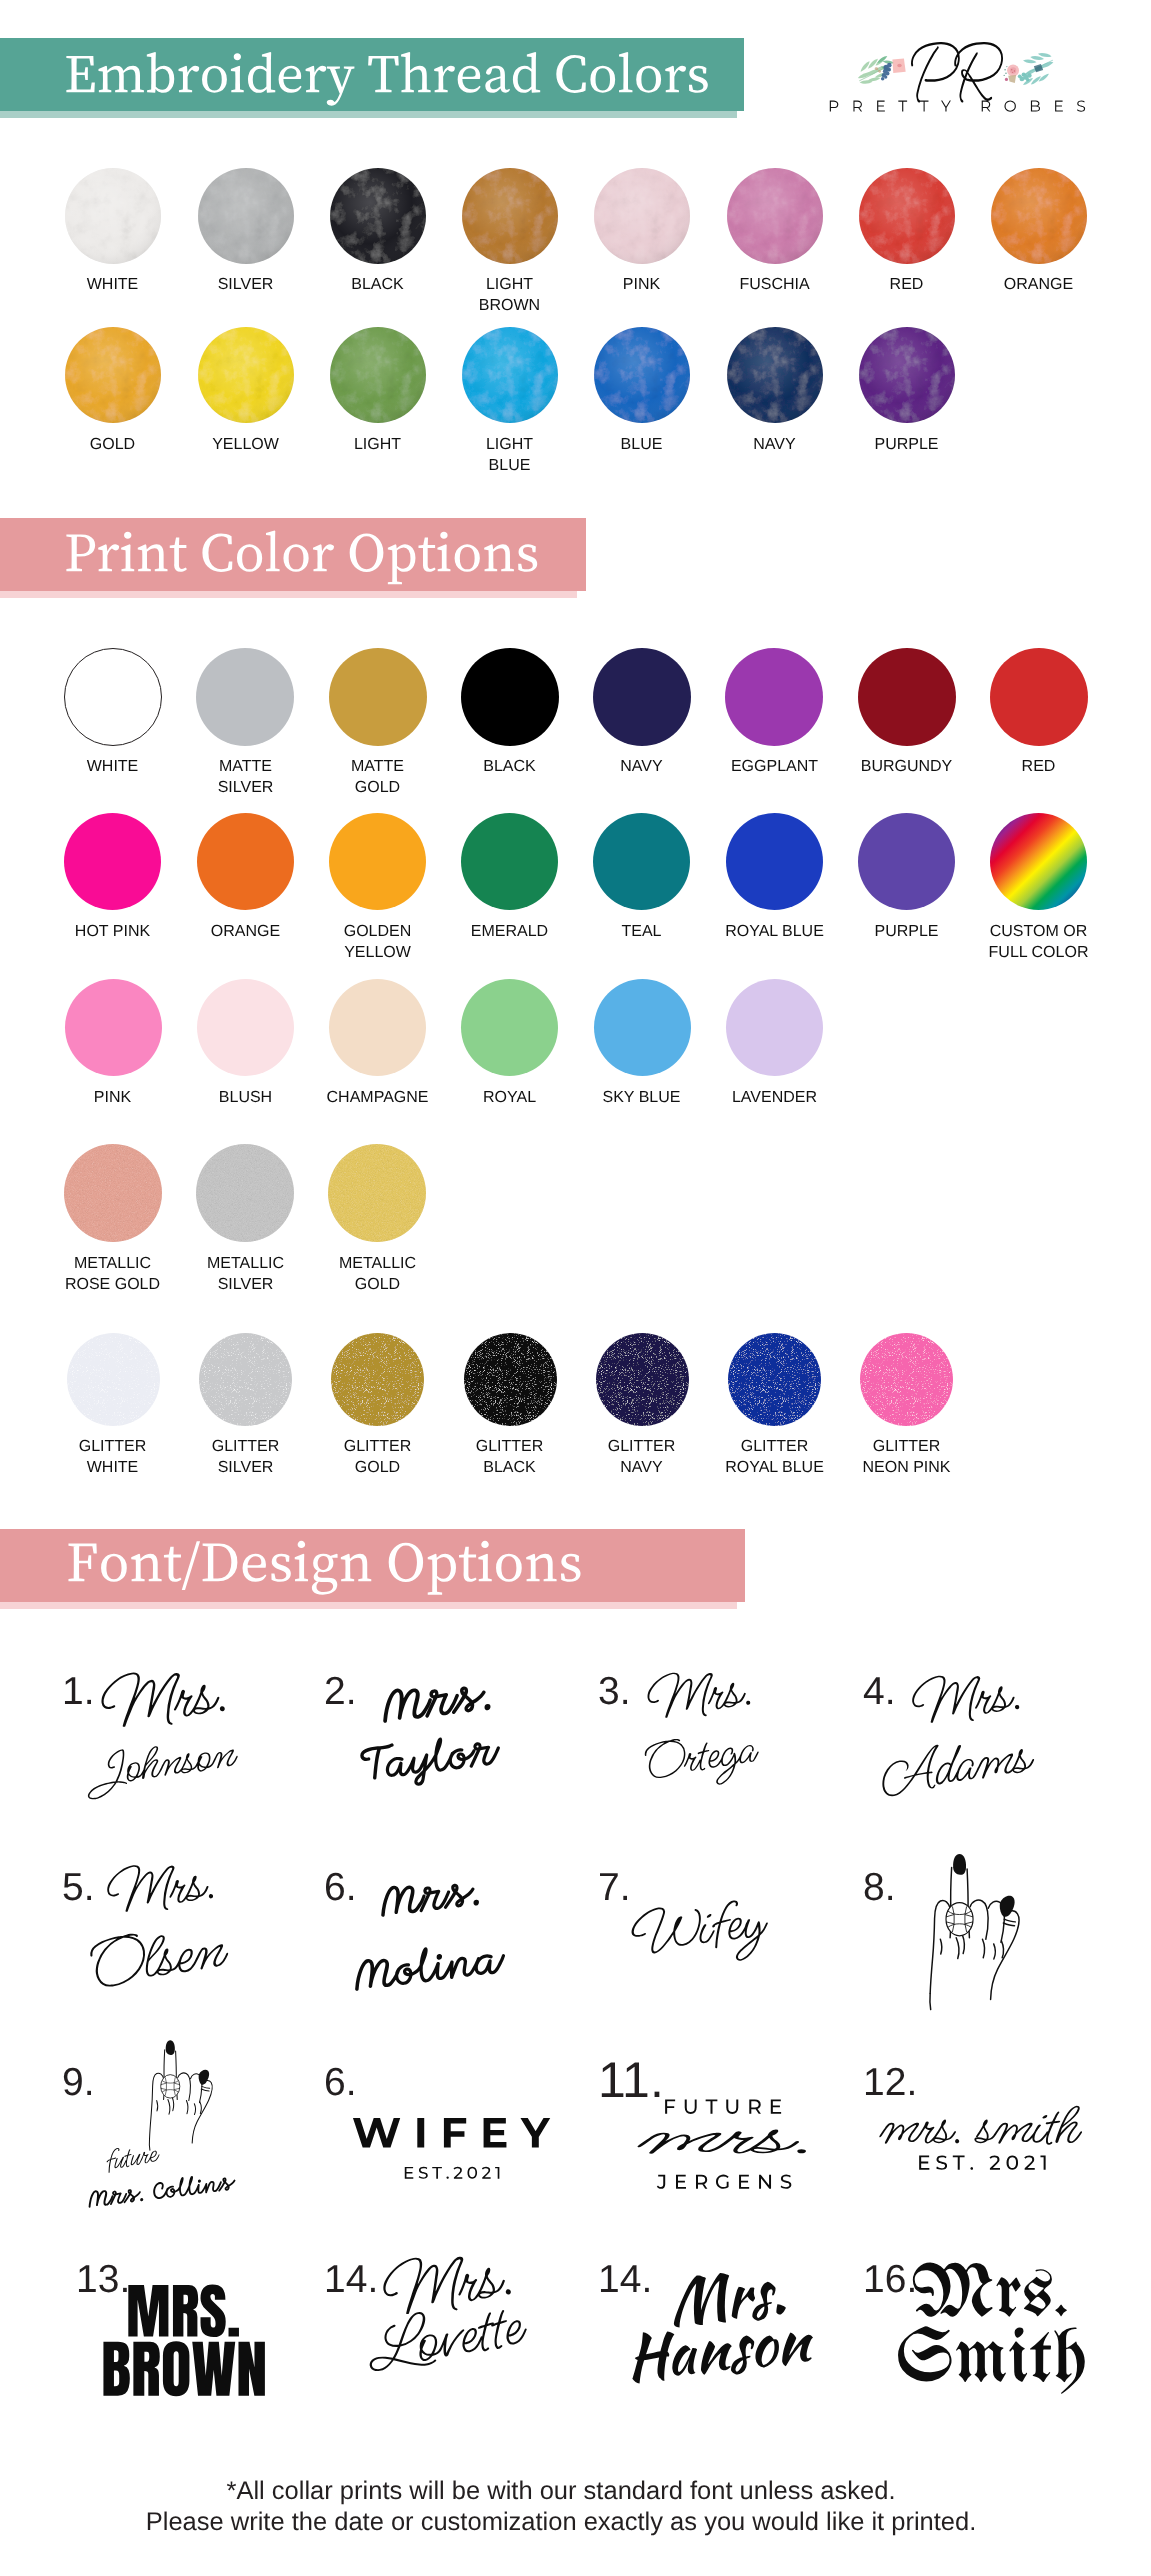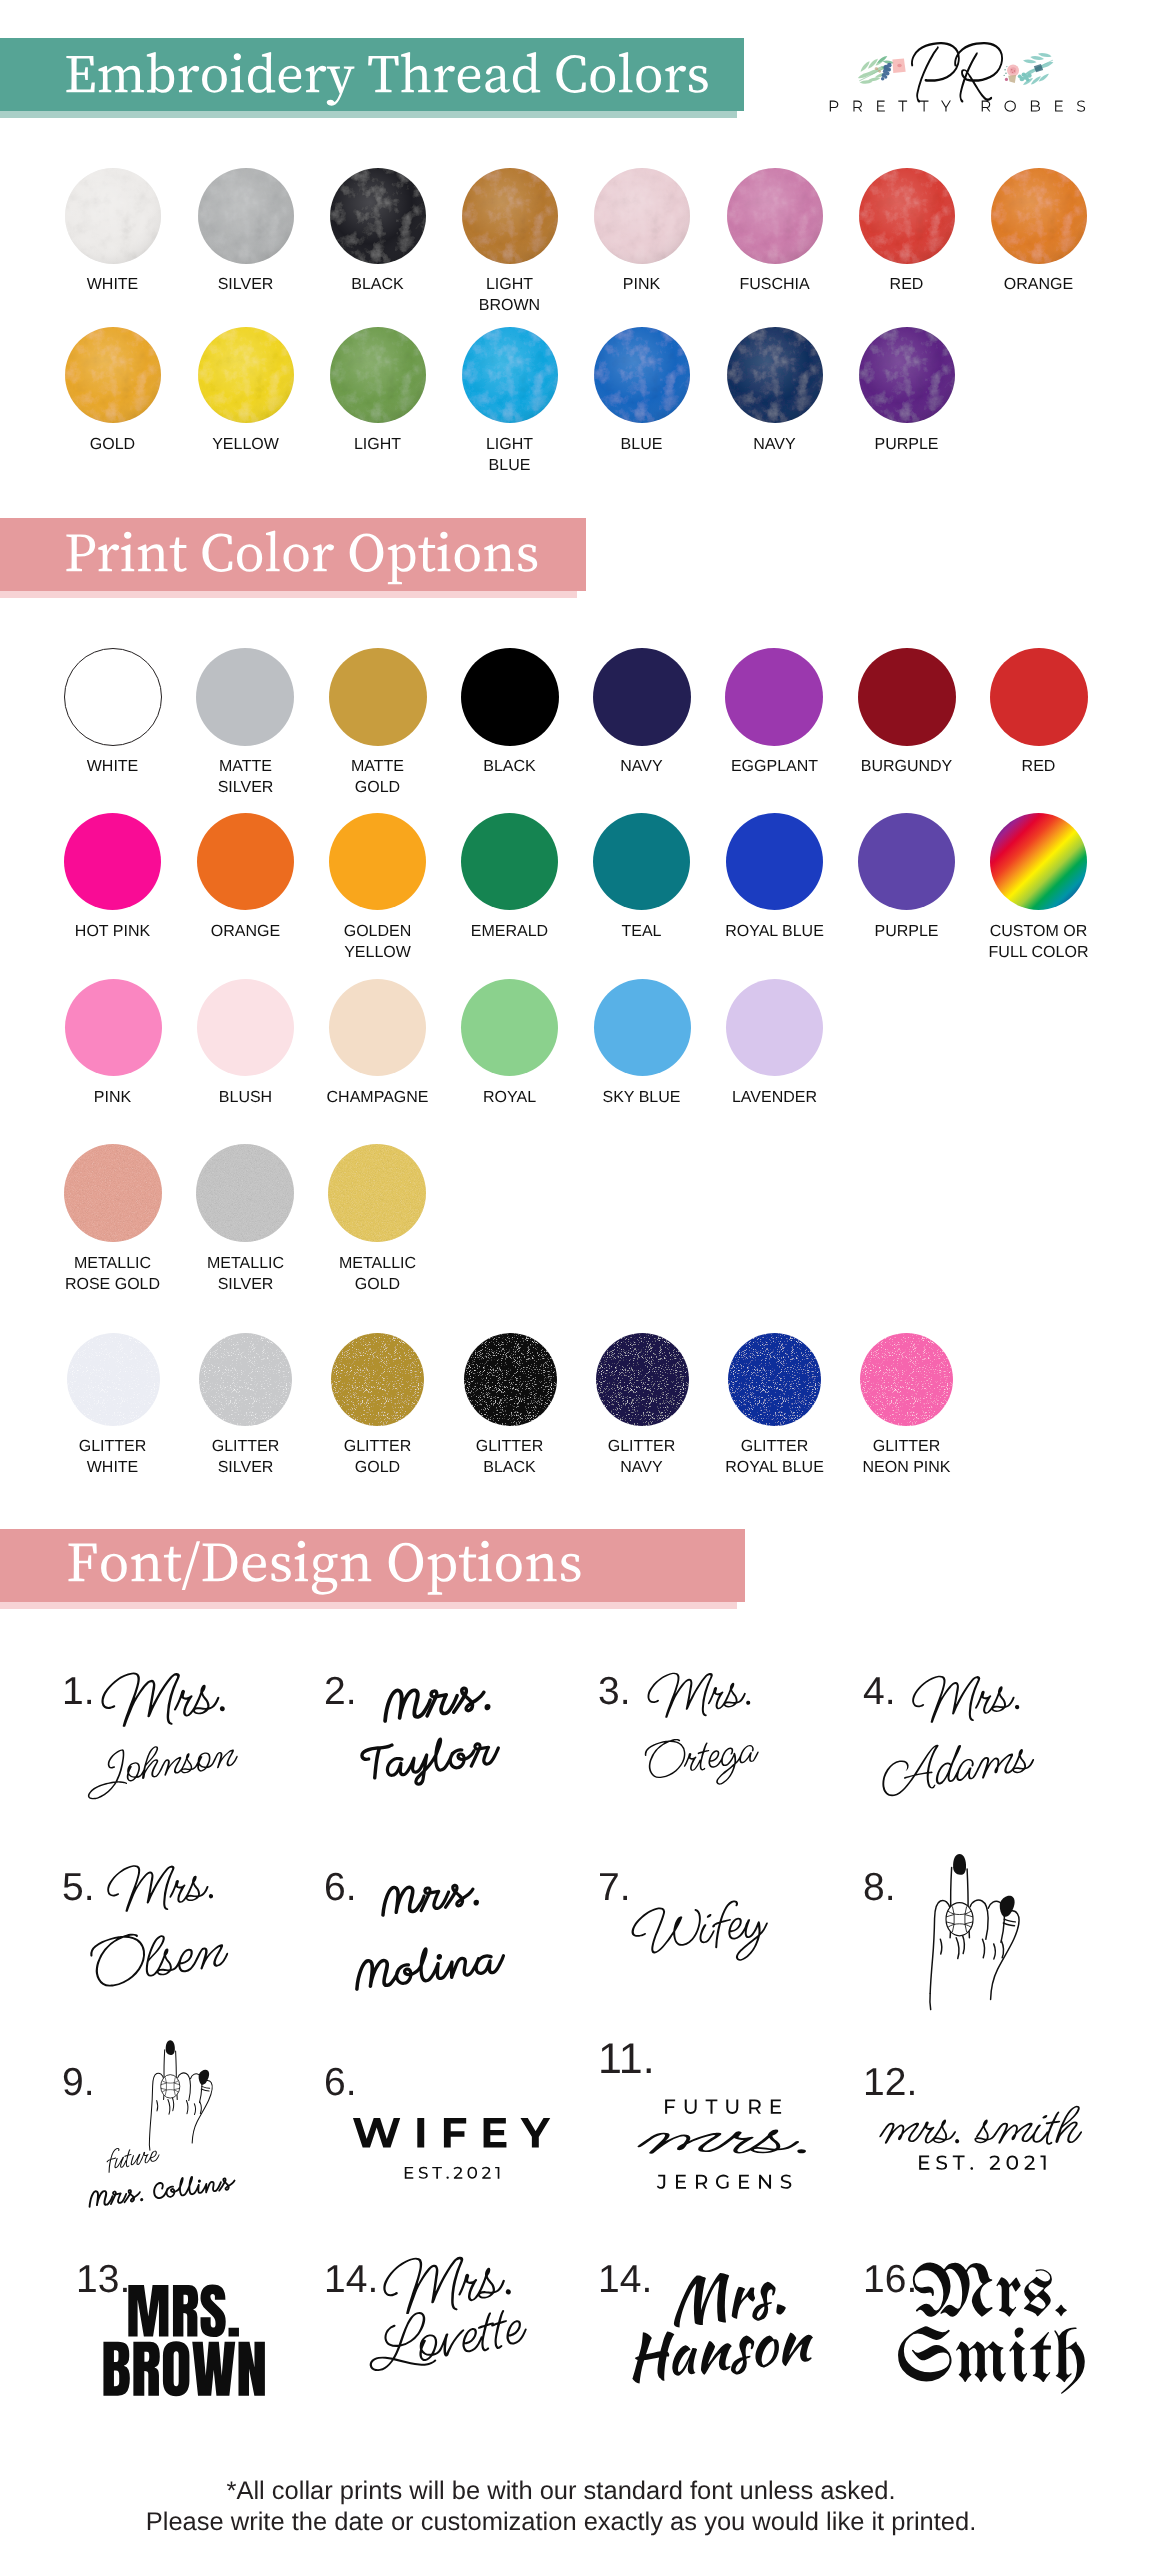--- a/index.html
+++ b/index.html
@@ -513,21 +513,21 @@
   <path d="M38.4 93 L48.8 90 M38.4 99.5 L48.8 102 M73.2 93 L62.8 90 M73.2 99.5 L62.8 102"></path>
 </g>
 </svg>
 <div class="num" style="left:324px;top:416px;font-size:39px;line-height:39px">6.</div>
 <svg class="abs" style="left:352px;top:367px;width:223px;height:205px" viewBox="0 -150.0 251 230">
         <path d="M11.1 0 1 -30.8H8.3L17.1 -3.5H13.4L22.6 -30.8H29.2L38 -3.5H34.4L43.4 -30.8H50.2L40.1 0H32.5L24.7 -24H26.7L18.7 0ZM68 0V-30.8H75.2V0ZM95.7 0V-30.8H118.9V-25.1H102.8V0ZM102.3 -11.2V-16.9H117.1V-11.2ZM137 0V-30.8H160.2V-25.1H144V-5.7H160.8V0ZM143.5 -12.9V-18.4H158.4V-12.9ZM187.3 0V-12.6L189 -8.3L175.4 -30.8H183L193.4 -13.5H189L199.4 -30.8H206.4L192.9 -8.3L194.5 -12.6V0Z" fill="#0d0d0d" transform="scale(1.0810)"></path>
       </svg>
 <svg class="abs" style="left:403px;top:398px;width:114px;height:205px" viewBox="0 -150.0 128 230">
         <path d="M1.8 0V-11.9H10.2V-10.4H3.5V-1.5H10.4V0ZM3.3 -5.3V-6.8H9.5V-5.3ZM20.4 .1Q19 .1 17.8 -.3Q16.5 -.7 15.8 -1.4L16.5 -2.7Q17.1 -2.1 18.2 -1.7Q19.2 -1.3 20.4 -1.3Q21.4 -1.3 22.1 -1.5Q22.7 -1.8 23 -2.2Q23.3 -2.6 23.3 -3.1Q23.3 -3.8 22.9 -4.1Q22.5 -4.5 21.9 -4.7Q21.3 -5 20.5 -5.1Q19.7 -5.3 18.9 -5.5Q18.2 -5.8 17.5 -6.1Q16.9 -6.5 16.5 -7.1Q16.1 -7.7 16.1 -8.6Q16.1 -9.6 16.6 -10.3Q17.1 -11.1 18.1 -11.6Q19.1 -12 20.7 -12Q21.7 -12 22.7 -11.8Q23.8 -11.5 24.5 -11L23.9 -9.6Q23.2 -10.1 22.3 -10.4Q21.5 -10.6 20.7 -10.6Q19.7 -10.6 19 -10.3Q18.4 -10.1 18.1 -9.7Q17.8 -9.2 17.8 -8.7Q17.8 -8.1 18.2 -7.7Q18.6 -7.3 19.2 -7.1Q19.8 -6.9 20.6 -6.7Q21.4 -6.5 22.2 -6.3Q22.9 -6.1 23.6 -5.7Q24.2 -5.4 24.6 -4.8Q25 -4.2 25 -3.3Q25 -2.3 24.5 -1.6Q24 -.8 23 -.3Q22 .1 20.4 .1ZM33.6 0V-10.4H29.5V-11.9H39.3V-10.4H35.3V0ZM45.1 .1Q44.6 .1 44.3 -.2Q43.9 -.6 43.9 -1.1Q43.9 -1.6 44.3 -1.9Q44.6 -2.2 45.1 -2.2Q45.5 -2.2 45.9 -1.9Q46.2 -1.6 46.2 -1.1Q46.2 -.6 45.9 -.2Q45.5 .1 45.1 .1ZM51.4 0V-1.2L56.2 -5.8Q56.9 -6.4 57.2 -6.9Q57.5 -7.4 57.6 -7.8Q57.7 -8.2 57.7 -8.5Q57.7 -9.5 57.1 -10Q56.4 -10.5 55.2 -10.5Q54.2 -10.5 53.5 -10.2Q52.7 -9.9 52.1 -9.2L51 -10.2Q51.7 -11.1 52.8 -11.6Q54 -12 55.3 -12Q56.6 -12 57.5 -11.6Q58.4 -11.2 58.9 -10.5Q59.4 -9.7 59.4 -8.7Q59.4 -8.1 59.3 -7.6Q59.1 -7 58.7 -6.4Q58.3 -5.8 57.5 -5L53.1 -.8L52.7 -1.5H59.9V0ZM69.9 .1Q68.5 .1 67.4 -.6Q66.3 -1.3 65.7 -2.7Q65.1 -4 65.1 -6Q65.1 -7.9 65.7 -9.2Q66.3 -10.6 67.4 -11.3Q68.5 -12 69.9 -12Q71.3 -12 72.4 -11.3Q73.5 -10.6 74.1 -9.2Q74.8 -7.9 74.8 -6Q74.8 -4 74.1 -2.7Q73.5 -1.3 72.4 -.6Q71.3 .1 69.9 .1ZM69.9 -1.4Q70.9 -1.4 71.6 -1.9Q72.3 -2.4 72.7 -3.4Q73.1 -4.4 73.1 -6Q73.1 -7.5 72.7 -8.5Q72.3 -9.5 71.6 -10Q70.9 -10.5 69.9 -10.5Q69 -10.5 68.3 -10Q67.6 -9.5 67.2 -8.5Q66.8 -7.5 66.8 -6Q66.8 -4.4 67.2 -3.4Q67.6 -2.4 68.3 -1.9Q69 -1.4 69.9 -1.4ZM80 0V-1.2L84.8 -5.8Q85.4 -6.4 85.8 -6.9Q86.1 -7.4 86.2 -7.8Q86.3 -8.2 86.3 -8.5Q86.3 -9.5 85.6 -10Q85 -10.5 83.8 -10.5Q82.8 -10.5 82 -10.2Q81.3 -9.9 80.7 -9.2L79.6 -10.2Q80.2 -11.1 81.4 -11.6Q82.5 -12 83.9 -12Q85.2 -12 86.1 -11.6Q87 -11.2 87.5 -10.5Q88 -9.7 88 -8.7Q88 -8.1 87.8 -7.6Q87.7 -7 87.3 -6.4Q86.8 -5.8 86 -5L81.7 -.8L81.3 -1.5H88.5V0ZM95.6 0V-11.2L96.4 -10.4H93V-11.9H97.3V0Z" fill="#0d0d0d" transform="scale(1.1120)"></path>
       </svg>
-<div class="num" style="left:598px;top:393px;font-size:43px;line-height:39px">11.</div>
+<div class="num" style="left:598px;top:414px;font-size:50px;line-height:39px">11.</div>
 <svg class="abs" style="left:663px;top:333px;width:139px;height:205px" viewBox="0 -150.0 156 230">
         <path d="M2.1 0V-14H12V-12.3H4.1V0ZM3.9 -5.7V-7.4H11.1V-5.7ZM27.4 .2Q24.6 .2 23.1 -1.4Q21.5 -3 21.5 -6V-14H23.5V-6.1Q23.5 -3.8 24.5 -2.7Q25.5 -1.6 27.4 -1.6Q29.3 -1.6 30.3 -2.7Q31.4 -3.8 31.4 -6.1V-14H33.3V-6Q33.3 -3 31.8 -1.4Q30.2 .2 27.4 .2ZM47 0V-12.3H42.2V-14H53.8V-12.3H49V0ZM68.6 .2Q65.8 .2 64.2 -1.4Q62.6 -3 62.6 -6V-14H64.6V-6.1Q64.6 -3.8 65.7 -2.7Q66.7 -1.6 68.6 -1.6Q70.5 -1.6 71.5 -2.7Q72.5 -3.8 72.5 -6.1V-14H74.5V-6Q74.5 -3 72.9 -1.4Q71.3 .2 68.6 .2ZM85.4 0V-14H90.8Q93.6 -14 95.1 -12.7Q96.7 -11.4 96.7 -9.1Q96.7 -7.6 96 -6.5Q95.3 -5.4 94 -4.8Q92.7 -4.3 90.8 -4.3H86.5L87.4 -5.2V0ZM94.7 0 91.2 -5.1H93.3L96.9 0ZM87.4 -5 86.5 -6H90.8Q92.7 -6 93.7 -6.8Q94.7 -7.6 94.7 -9.1Q94.7 -10.6 93.7 -11.4Q92.7 -12.3 90.8 -12.3H86.5L87.4 -13.3ZM106.7 0V-14H116.6V-12.3H108.7V-1.7H116.9V0ZM108.5 -6.3V-8H115.7V-6.3Z" fill="#0d0d0d" transform="scale(1.1340)"></path>
       </svg>
 <div class="abs" style="left:639px;top:506px;width:0;height:0;transform:scaleX(2.11);transform-origin:0 0">
         <svg class="abs" style="left:0px;top:-134px;width:96px;height:205px" viewBox="0 -150.0 108 230">
           <path d="M5.7 1Q5.4 1 5 .9Q4.7 .7 4.7 .4Q4.7 .2 4.8 0Q4.8 -.2 4.9 -.4Q5.5 -1.9 6.7 -4.1Q7.8 -6.4 9.1 -8.9Q10.4 -11.4 11.3 -13.6Q12.1 -15.7 12.1 -16.9Q12.1 -17.2 12 -17.5Q11.8 -17.9 11.4 -17.9Q10.6 -17.9 9.6 -17.1Q8.6 -16.4 7.5 -15.2Q7 -14.5 6 -13.2Q5.1 -11.9 4.1 -10.4Q3.1 -8.9 2.3 -7.7Q1.5 -6.4 1 -5.9Q.6 -5.3 0 -5.3Q-.4 -5.3 -.6 -5.6Q-.8 -5.9 -.6 -6.3Q-.1 -7.1 .8 -8.6Q1.8 -10 2.8 -11.6Q3.9 -13.2 4.8 -14.4Q5.6 -15.6 5.9 -16Q6.8 -17.2 8.3 -18.4Q9.7 -19.5 11.5 -19.5Q14.2 -19.5 14.2 -17.2Q14.2 -16.1 13.7 -14.6Q13.2 -13.2 12.2 -11.3Q14 -13.2 15.4 -14.4Q16.8 -15.6 18.1 -16.6Q19.4 -17.7 20.9 -17.7Q22.1 -17.7 22.9 -16.9Q23.8 -16 23.8 -14.3Q23.8 -13.8 23.7 -13.1Q23.6 -12.5 23.3 -11.3Q25.3 -13.5 27.5 -15.1Q29.8 -16.7 31.7 -17.8Q33.6 -18.9 34.7 -19.1Q35.3 -19.3 35.9 -19.4Q36.4 -19.5 36.9 -19.5Q37.5 -19.5 37.8 -19.3Q38.2 -19 38.2 -18.2Q38.2 -17.3 37.1 -15.9Q36.1 -14.4 34.6 -12.5Q33.1 -10.6 31.8 -8.7Q30.5 -6.8 29.9 -5.1Q29.6 -4.1 29.6 -3.7Q29.6 -2.1 31 -2.1Q32 -2.1 33.4 -3Q34.9 -4 36.7 -6.2Q38.4 -8.4 39.9 -10.7Q40.3 -11.3 40.8 -11.3Q41.2 -11.3 41.4 -11Q41.5 -10.8 41.5 -10.7Q41.5 -10.4 40.9 -9.3Q40.4 -8.2 39.1 -6.5Q37.5 -4.4 36.2 -3.1Q34.9 -1.9 34 -1.4Q33.3 -.9 32.5 -.7Q31.7 -.5 30.9 -.5Q29 -.5 28.2 -1.3Q27.4 -2.1 27.4 -3.2Q27.4 -4.7 28.4 -6.6Q29.4 -8.5 30.8 -10.5Q32.2 -12.4 33.4 -14Q34.7 -15.5 35.1 -16.2Q35.4 -16.5 35.4 -16.8Q35.4 -17.3 34.7 -17.3Q34.4 -17.3 33.9 -17.1Q31.6 -16.1 29.2 -14.4Q26.9 -12.7 25.1 -11Q23.3 -9.2 22.3 -8.1Q22 -7.2 21.6 -5.9Q21.2 -4.5 20.5 -3.5Q19.8 -2.4 18.7 -2.4Q18.2 -2.4 17.9 -2.8Q17.6 -3.2 17.6 -3.6Q17.6 -5.1 18.5 -6.4Q19.4 -7.7 20.6 -8.8Q20.9 -9.7 21.5 -11.3Q22 -12.9 22 -14Q22 -15 21.5 -15.5Q21.1 -16 20.5 -16Q19.7 -16 19 -15.4Q16.1 -13.5 13.9 -10.6Q11.7 -7.7 10 -5Q9 -3.7 8.3 -2.2Q7.5 -.8 6.6 .6Q6.4 .8 6.2 .9Q6 1 5.7 1ZM46.4 .8Q45.3 .8 44.5 .1Q43.7 -.6 43.7 -2.1Q43.7 -3.3 44.2 -4.6Q44.7 -5.9 45.1 -6.7Q46 -8.5 47 -10.1Q48.1 -11.7 48.6 -12.4Q47.6 -12.4 46.1 -12.9Q44.7 -13.5 44.1 -14.4Q43.4 -13.3 42 -10.9Q40.6 -8.4 38.5 -5.7Q38.1 -5.2 37.6 -5.2Q36.8 -5.2 36.8 -6Q36.8 -6.3 36.9 -6.5Q37.8 -7.7 39.1 -9.7Q40.4 -11.6 41.7 -13.7Q42.9 -15.8 43.7 -17.5Q43.9 -18 44.2 -18.6Q44.4 -19.2 44.7 -19.7Q44.9 -20.1 45.3 -20.4Q45.7 -20.8 46.2 -20.8Q46.7 -20.8 47.2 -20.4Q47.6 -20 47.6 -19.5Q47.6 -19 47.2 -18.2Q46.9 -17.5 46.5 -16.6Q46.1 -15.8 46.1 -15.2Q46.1 -14.7 46.9 -14.5Q47.8 -14.3 48.2 -14.3Q49.8 -14.3 50.8 -15Q51.9 -15.6 52.3 -15.6Q52.6 -15.6 52.9 -15.3Q53.1 -15.1 53.1 -14.8Q53.1 -14.4 52.8 -14.1Q52 -13.3 50.9 -11.9Q49.8 -10.6 48.7 -8.9Q47.6 -7.3 46.7 -5.7Q46.5 -5.2 46.1 -4.1Q45.6 -3.1 45.6 -2.1Q45.6 -.6 46.7 -.6Q47.2 -.6 47.8 -.9Q48.4 -1.3 49 -1.7Q50.4 -3 51.5 -4.3Q52.5 -5.5 53.7 -7.1Q54.8 -8.6 56.2 -10.8Q56.4 -11.3 57 -11.3Q57.8 -11.3 57.8 -10.6Q57.8 -10.2 57.4 -9.6Q56.6 -8.1 55.3 -6.4Q54 -4.6 52.6 -3.1Q51.3 -1.6 50.2 -.8Q48.4 .8 46.4 .8ZM57.5 .6Q54.6 .6 53.1 -.6Q51.6 -1.7 51.6 -3Q51.6 -3.9 52.4 -4.7Q53.2 -5.4 55 -5.4Q56.2 -5.4 57.8 -5Q59 -4.8 60.4 -4.3Q61.8 -3.8 63.2 -3.9Q63.6 -4.5 63.7 -4.9Q63.7 -5.3 63.7 -5.9Q63.7 -7.8 63.1 -9.1Q62.5 -10.4 61.7 -11.6Q61 -12.8 60.4 -14.6Q59.7 -13.3 58.5 -11.2Q57.4 -9.2 54.7 -5.6Q54.5 -5.3 54 -5.3Q53.1 -5.3 53.1 -6.1Q53.1 -6.3 53.4 -6.6Q53.7 -7 54.6 -8.4Q55.6 -10.1 57 -12.2Q58.4 -14.3 59.7 -16.9Q59.7 -17.9 60.1 -18.8Q60.4 -19.7 60.9 -20.5Q61.5 -21.5 62.2 -22Q62.9 -22.5 63.5 -22.5Q64.6 -22.5 64.6 -21.2Q64.6 -20.4 63.9 -19Q63.5 -18.1 62.9 -17.5Q62.2 -16.9 61.8 -16.4Q61.9 -15 62.5 -13.8Q63 -12.6 63.8 -11.5Q64.5 -10.4 65 -9.2Q65.5 -7.9 65.5 -6.1Q65.5 -4.9 65.1 -3.9Q66.4 -3.9 67.8 -4.9Q69.1 -5.9 70.4 -7.5Q71.6 -9.2 72.6 -10.8Q72.9 -11.3 73.4 -11.3Q73.7 -11.3 74 -11.1Q74.2 -10.9 74.2 -10.5Q74.2 -10.3 74.1 -9.9Q72.4 -6.9 70.8 -5.2Q69.3 -3.6 67.7 -3Q66.2 -2.3 64.3 -2.2Q62.8 -.9 61.2 -.1Q59.5 .6 57.5 .6ZM57.2 -.8Q58.5 -.8 59.5 -1.2Q60.5 -1.6 61.7 -2.4Q60.4 -2.6 59.6 -2.8Q58.8 -3.1 57.5 -3.4Q55.9 -3.7 55 -3.7Q53.3 -3.7 53.3 -2.9Q53.3 -2.3 54.4 -1.5Q55.5 -.8 57.2 -.8ZM75.3 .6Q74.5 .6 73.9 .1Q73.4 -.5 73.4 -1.4Q73.4 -2.3 73.9 -2.8Q74.5 -3.4 75.3 -3.4Q76.2 -3.4 76.8 -2.8Q77.4 -2.3 77.4 -1.4Q77.4 -.5 76.8 .1Q76.2 .6 75.3 .6Z" fill="#0d0d0d" transform="scale(1.1500)"></path>
         </svg>
       </div>
 <svg class="abs" style="left:657px;top:408px;width:154px;height:205px" viewBox="0 -150.0 173 230">
         <path d="M3.9 .2Q2.7 .2 1.6 -.4Q.5 -.9 -.2 -1.9L1 -3.2Q1.6 -2.4 2.3 -2Q3 -1.6 3.9 -1.6Q6.3 -1.6 6.3 -4.4V-12.3H1.2V-14H8.3V-4.5Q8.3 -2.2 7.2 -1Q6.1 .2 3.9 .2ZM19.2 0V-14H29V-12.3H21.2V-1.7H29.3V0ZM21 -6.3V-8H28.2V-6.3ZM39.4 0V-14H44.8Q47.5 -14 49.1 -12.7Q50.7 -11.4 50.7 -9.1Q50.7 -7.6 50 -6.5Q49.3 -5.4 48 -4.8Q46.7 -4.3 44.8 -4.3H40.5L41.4 -5.2V0ZM48.7 0 45.2 -5.1H47.3L50.9 0ZM41.4 -5 40.5 -6H44.8Q46.7 -6 47.7 -6.8Q48.7 -7.6 48.7 -9.1Q48.7 -10.6 47.7 -11.4Q46.7 -12.3 44.8 -12.3H40.5L41.4 -13.3ZM67 .2Q65.4 .2 64 -.4Q62.7 -.9 61.7 -1.9Q60.7 -2.8 60.1 -4.1Q59.6 -5.4 59.6 -7Q59.6 -8.6 60.1 -9.9Q60.7 -11.2 61.7 -12.1Q62.7 -13.1 64.1 -13.6Q65.4 -14.2 67.1 -14.2Q68.7 -14.2 70.1 -13.6Q71.5 -13.1 72.4 -12L71.2 -10.8Q70.3 -11.6 69.3 -12Q68.3 -12.4 67.1 -12.4Q65.9 -12.4 64.9 -12Q63.9 -11.6 63.1 -10.9Q62.4 -10.1 62 -9.1Q61.6 -8.2 61.6 -7Q61.6 -5.9 62 -4.9Q62.4 -3.9 63.1 -3.2Q63.9 -2.4 64.9 -2Q65.9 -1.6 67.1 -1.6Q68.2 -1.6 69.3 -2Q70.3 -2.3 71.2 -3.1L72.3 -1.6Q71.3 -.7 69.9 -.3Q68.5 .2 67 .2ZM72.3 -1.6 70.4 -1.9V-7.1H72.3ZM82.9 0V-14H92.8V-12.3H84.9V-1.7H93.1V0ZM84.8 -6.3V-8H92V-6.3ZM103.1 0V-14H104.8L114 -2.5H113.2V-14H115.2V0H113.5L104.3 -11.5H105.1V0ZM130.3 .2Q128.7 .2 127.2 -.3Q125.7 -.8 124.9 -1.6L125.6 -3.2Q126.4 -2.5 127.7 -2Q128.9 -1.5 130.3 -1.5Q131.5 -1.5 132.2 -1.8Q133 -2.1 133.4 -2.6Q133.7 -3.1 133.7 -3.7Q133.7 -4.4 133.2 -4.9Q132.8 -5.3 132 -5.6Q131.3 -5.8 130.4 -6Q129.5 -6.2 128.6 -6.5Q127.7 -6.8 126.9 -7.2Q126.2 -7.6 125.7 -8.3Q125.2 -9 125.2 -10.2Q125.2 -11.2 125.8 -12.2Q126.4 -13.1 127.6 -13.6Q128.8 -14.2 130.6 -14.2Q131.8 -14.2 133 -13.8Q134.2 -13.5 135.1 -12.9L134.4 -11.3Q133.5 -11.9 132.5 -12.2Q131.5 -12.5 130.6 -12.5Q129.4 -12.5 128.7 -12.2Q127.9 -11.9 127.6 -11.4Q127.2 -10.9 127.2 -10.2Q127.2 -9.5 127.7 -9.1Q128.1 -8.6 128.9 -8.4Q129.6 -8.1 130.5 -7.9Q131.4 -7.7 132.4 -7.4Q133.3 -7.2 134 -6.7Q134.8 -6.3 135.2 -5.6Q135.7 -4.9 135.7 -3.8Q135.7 -2.8 135.1 -1.8Q134.5 -.9 133.3 -.4Q132.1 .2 130.3 .2Z" fill="#0d0d0d" transform="scale(1.1120)"></path>

